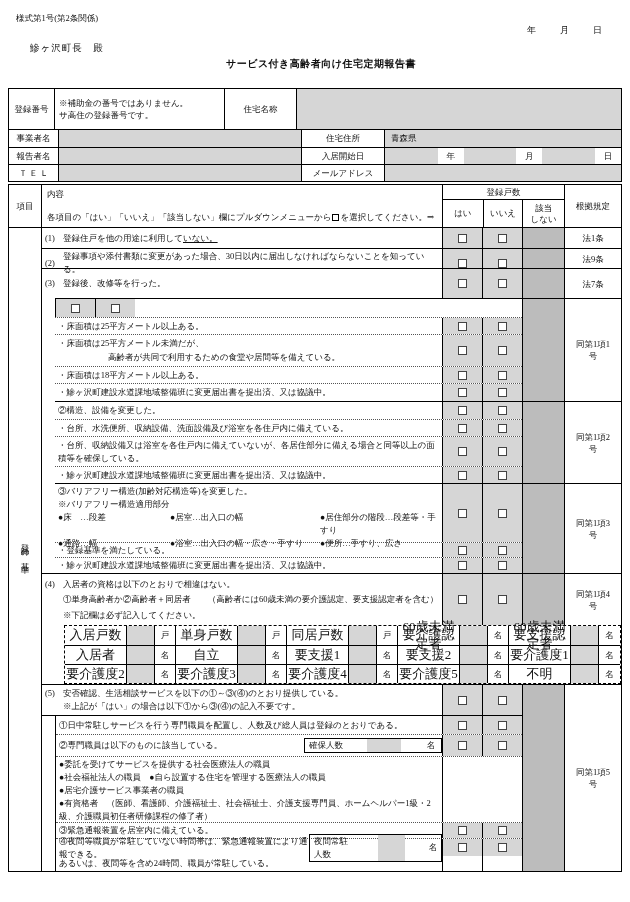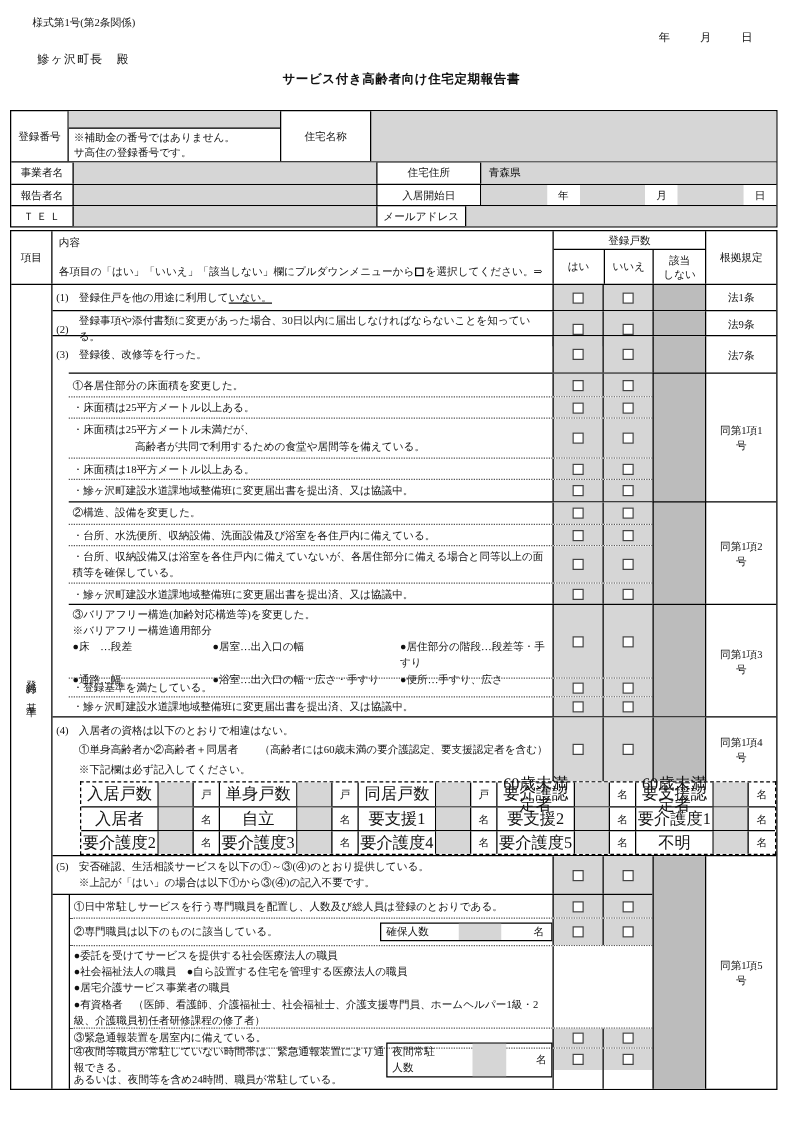--- a/index.html
+++ b/index.html
@@ -5,35 +5,35 @@
   * { margin:0; padding:0; box-sizing:border-box; }
   html,body { background:#fff; }
   body {
     width:630px; height:902px; position:relative;
     font-family:"Liberation Serif","DejaVu Serif",serif;
     color:#111; font-size:8.5px; line-height:13px;
   }
   .page { position:absolute; inset:0; width:630px; height:902px; background:#fff; overflow:hidden; }
 
   
-  .form-no   { position:absolute; left:26px; top:12px; }
+  .form-no   { position:absolute; left:16px; top:12px; }
   .date-line { position:absolute; right:28px; top:24px; display:flex; gap:24px; font-size:9px; }
   .addressee { position:absolute; left:30px; top:42px; font-size:9.5px; letter-spacing:1px; }
   .doc-title { position:absolute; left:12px; right:0; top:57px; text-align:center;
                font-size:10px; font-weight:600; letter-spacing:0.5px; }
 
   
   .info { position:absolute; left:8px; top:88px; width:614px; border:1.5px solid #000; }
   .irow { display:flex; border-top:0.8px solid #000; }
   .irow:first-child { border-top:none; }
   .icell { display:flex; align-items:center; }
   .ilabel { justify-content:center; text-align:center; }
   .bl { border-left:0.8px solid #000; }
   .ginput { background:#d6d6d6; }
-  .regmid { display:flex; flex-direction:column; }
+  .regmid { display:flex; }
   .regmid .gtop { height:14px; background:#d6d6d6; border-bottom:0.8px solid #000; }
   .regmid .note { flex:1; padding:1px 4px; line-height:12px; display:flex; flex-direction:column; justify-content:center; }
   .dateflex { flex:1; display:flex; align-items:stretch; }
   .dateflex .dg { flex:1; background:#d6d6d6; }
   .dateflex .dl { width:26px; display:flex; align-items:center; justify-content:center; background:#fff; }
 
   
   .mt { position:absolute; left:8px; top:184px; width:614px; border:1.5px solid #000; display:flex; flex-direction:column; }
   .hdr { display:flex; height:43px; border-bottom:1.5px solid #000; }
   .hdr-item { width:33px; border-right:1.2px solid #000; display:flex; align-items:center; justify-content:center; }
@@ -134,21 +134,21 @@
         <div class="dl">年</div>
         <div class="dg"></div>
         <div class="dl">月</div>
         <div class="dg"></div>
         <div class="dl">日</div>
       </div>
     </div>
     <div class="irow" style="height:17px">
       <div class="icell ilabel" style="width:49px">Ｔ Ｅ Ｌ</div>
       <div class="icell ginput bl" style="width:243px"></div>
-      <div class="icell ilabel bl" style="width:71px">メールアドレス</div>
+      <div class="icell ilabel bl" style="width:83px">メールアドレス</div>
       <div class="icell ginput bl" style="flex:1"></div>
     </div>
   </div>
 
   <div class="mt">
 
     <div class="hdr">
       <div class="hdr-item">項目</div>
       <div class="hdr-content">
         <div>内容</div>
@@ -229,21 +229,20 @@
           </div>
             </div>
           <div class="na"></div>
           <div class="basis">法7条</div>
         </div>
 
         <div class="blk ind">
           <div class="gap"></div>
           <div class="subs">
             <div class="sub" style="height:18px">
-              <div class="txt">①各居住部分の床面積を変更した。</div>
               <div class="cb first">
                   <span class="box"></span>
                 </div>
               <div class="cb">
                   <span class="box"></span>
                 </div>
             </div>
             <div class="sub" style="height:17px">
               <div class="txt">・床面積は25平方メートル以上ある。</div>
               <div class="cb first">

